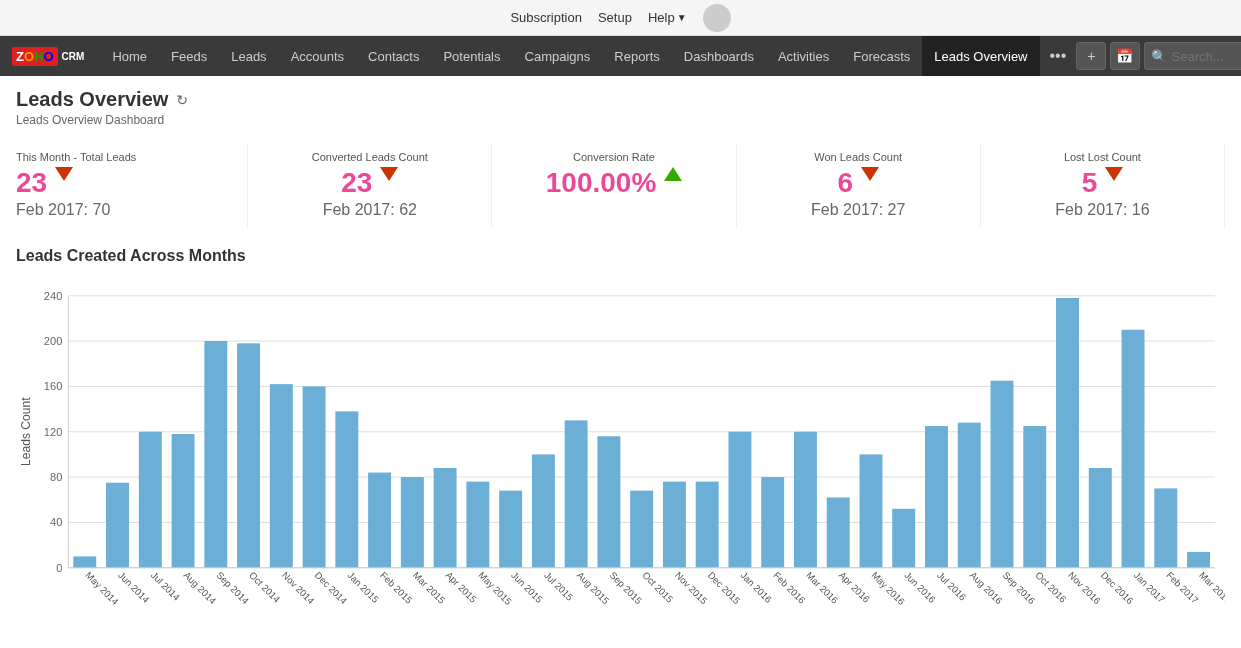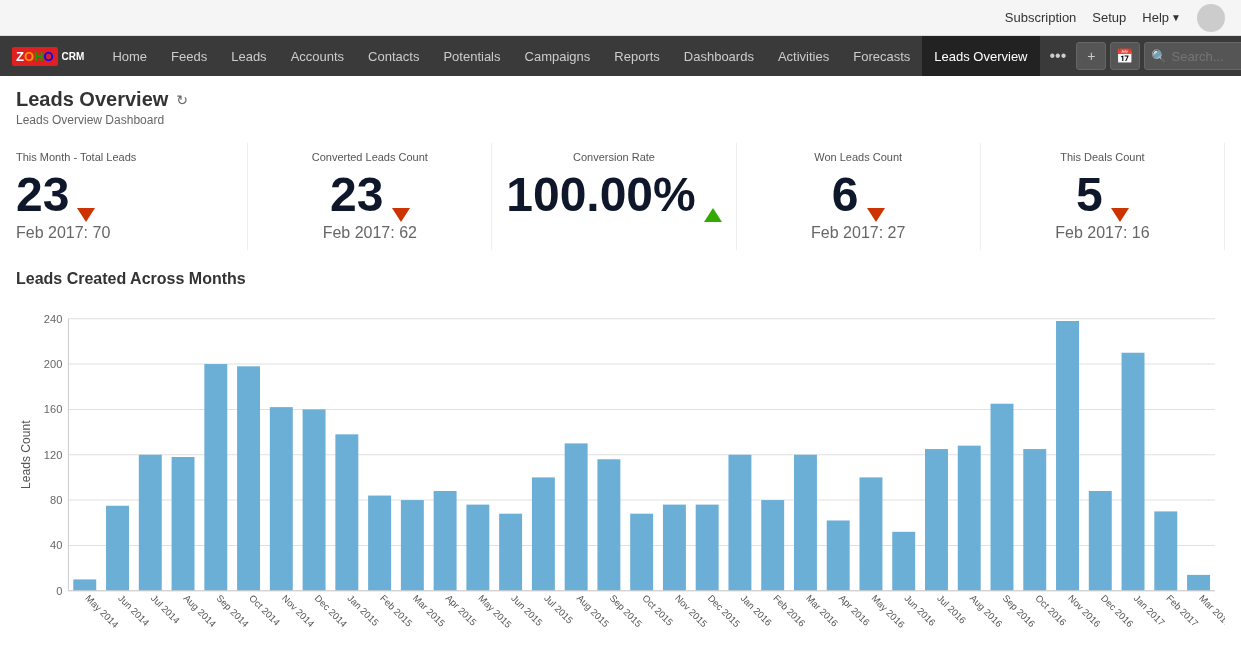--- a/index.html
+++ b/index.html
@@ -1,20 +1,20 @@
 <!DOCTYPE html>
 <html><head>
   <meta charset="utf-8">
   <style>
     * { margin: 0; padding: 0; box-sizing: border-box; }
     body { font-family: Arial, sans-serif; font-size: 13px; background: #fff; width: 1241px; }
 
     
     .top-bar {
-      display: flex; align-items: center; justify-content: flex-end;
+      display: flex; align-items: center; justify-content: center;
       background: #f5f5f5; border-bottom: 1px solid #ddd;
       padding: 0 16px; height: 36px;
     }
     .top-bar-left { display: flex; align-items: center; gap: 20px; font-size: 13px; color: #333; }
     .top-bar-right { display: flex; align-items: center; gap: 16px; font-size: 13px; color: #333; }
     .top-bar-right a { color: #333; text-decoration: none; }
     .help-btn { display: flex; align-items: center; gap: 2px; }
     .avatar { width: 28px; height: 28px; border-radius: 50%; background: #ccc; display: inline-block; }
 
     
@@ -56,21 +56,21 @@
     .page-subtitle { font-size: 12px; color: #666; margin-bottom: 16px; }
 
     
     .kpi-row { display: flex; gap: 0; margin-bottom: 20px; }
     .kpi-item {
       flex: 1; text-align: center; padding: 8px 12px;
       border-right: 1px solid #eee;
     }
     .kpi-item:first-child { text-align: left; padding-left: 0; }
     .kpi-label { font-size: 11px; color: #555; margin-bottom: 4px; }
-    .kpi-value { font-size: 48px; font-weight: bold; color: #0f172a; display: flex; align-items: flex-end; justify-content: center; gap: 4px; }
+    .kpi-value { font-size: 28px; font-weight: bold; color: #ec4899; display: flex; align-items: flex-start; justify-content: center; gap: 4px; }
     .kpi-item:first-child .kpi-value { justify-content: flex-start; }
     .kpi-prev { font-size: 16px; color: #666; margin-top: 2px; }
 
     
     .chart-section { padding: 0; }
     .chart-title { font-size: 16px; font-weight: bold; color: #333; margin-bottom: 12px; }
     .chart-container { position: relative; width: 100%; height: 380px; }
     .chart-svg { width: 100%; height: 100%; }
     .zoho-box {
       display: inline-flex; align-items: center; justify-content: center;
@@ -163,21 +163,21 @@
   </div>
       <div class="kpi-item">
     <div class="kpi-label">Won Leads Count</div>
     <div class="kpi-value">
       <span>6</span>
           <span style="display:inline-block;width:0;height:0;border-left:9px solid transparent;border-right:9px solid transparent;border-top:14px solid #cc3300;vertical-align:middle;margin-left:4px;"></span>
     </div>
     <div class="kpi-prev">Feb 2017: 27</div>
   </div>
       <div class="kpi-item">
-    <div class="kpi-label">This Deals Count</div>
+    <div class="kpi-label">Lost Lost Count</div>
     <div class="kpi-value">
       <span>5</span>
           <span style="display:inline-block;width:0;height:0;border-left:9px solid transparent;border-right:9px solid transparent;border-top:14px solid #cc3300;vertical-align:middle;margin-left:4px;"></span>
     </div>
     <div class="kpi-prev">Feb 2017: 16</div>
   </div>
     </div>
 
   <div class="chart-section">
     <div class="chart-title">Leads Created Across Months</div>

